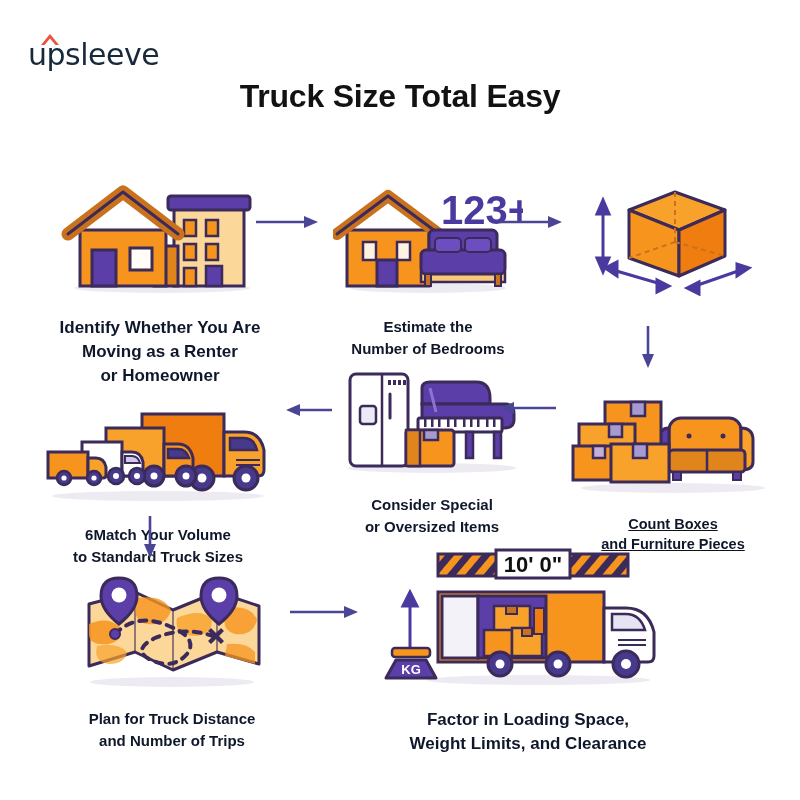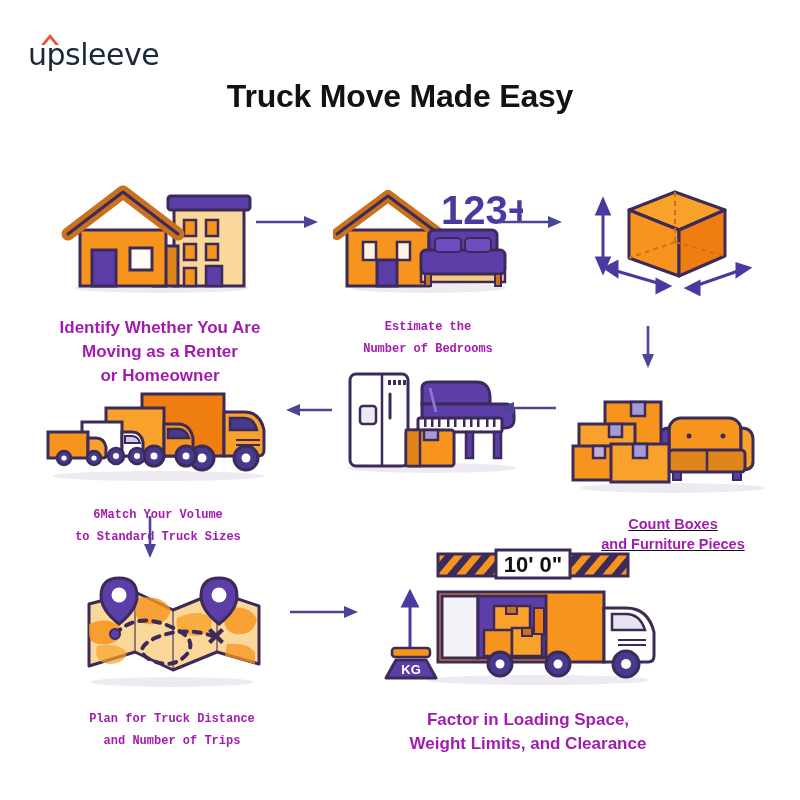--- a/index.html
+++ b/index.html
@@ -25,33 +25,33 @@
   
   .title{
     position:absolute;left:0;top:78px;width:800px;text-align:center;
     font-size:32px;font-weight:bold;color:#121212;letter-spacing:-0.2px;
   }
 
   
   .step{position:absolute;text-align:center;}
   .step .art{position:relative;margin:16px auto;}
   .step .caption{
-    font-size:14.5px;font-weight:bold;line-height:20px;color:#a21caf;
+    font-size:14.5px;font-weight:bold;line-height:20px;color:#0f172a;
     margin-top:12px;white-space:pre-line;
   }
   .step.big .caption{font-size:17px;line-height:24px;}
-  .step.mid .caption{font-size:12px;line-height:22px;font-family:Liberation Mono, monospace;}
+  .step.mid .caption{font-size:15px;line-height:22px;}
 
   
   #step-1{left:20px;top:168px;width:280px;}
   #step-2{left:318px;top:168px;width:220px;}
   #step-3{left:556px;top:168px;width:236px;}
   #step-4{left:550px;top:378px;width:246px;text-decoration:underline;}
   #step-5{left:318px;top:352px;width:228px;}
-  #step-6{left:22px;top:360px;width:272px;}
+  #step-6{left:22px;top:380px;width:272px;}
   #step-7{left:40px;top:552px;width:264px;}
   #step-8{left:368px;top:532px;width:320px;}
 
   
   .arrow{position:absolute;}
   #arrow-1-2{left:256px;top:212px;}
   #arrow-2-3{left:500px;top:212px;}
   #arrow-3-4{left:638px;top:326px;}
   #arrow-4-5{left:500px;top:398px;}
   #arrow-5-6{left:286px;top:400px;}
@@ -65,21 +65,21 @@
 
 <div class="infographic">
 
   <div class="logo">
     <svg class="logo-roof" viewBox="0 0 22 14">
       <path d="M2 13 L11 2 L20 13 L16.5 13 L11 6.5 L5.5 13 Z" fill="#e8543f"></path>
     </svg>
     <div class="logo-text">upsleeve</div>
   </div>
 
-  <div class="title">Truck Move Made Easy</div>
+  <div class="title">Truck Size Total Easy</div>
 
   <div class="step big" id="step-1">
     <div class="art">
       <svg width="220" height="112" viewBox="0 0 220 112">
         <ellipse class="shadow" cx="112" cy="104" rx="88" ry="5"></ellipse>
 
         <rect x="124" y="22" width="70" height="80" fill="#fbd79a" stroke="#3b2a5a" stroke-width="3"></rect>
         <rect x="118" y="12" width="82" height="14" rx="3" fill="#5b3ea8" stroke="#3b2a5a" stroke-width="3"></rect>
         <g fill="#f7941e" stroke="#3b2a5a" stroke-width="2.5">
           <rect x="134" y="36" width="12" height="16"></rect>
@@ -225,20 +225,22 @@
           <rect x="104" y="64" width="7" height="26"></rect>
           <rect x="134" y="64" width="7" height="26"></rect>
           <rect x="162" y="64" width="7" height="26"></rect>
         </g>
 
         <rect x="74" y="62" width="48" height="36" rx="3" fill="#f7941e" stroke="#3b2a5a" stroke-width="3"></rect>
         <rect x="74" y="62" width="14" height="36" fill="#e0841c" stroke="#3b2a5a" stroke-width="2.5"></rect>
         <rect x="92" y="62" width="14" height="10" fill="#a79ad0" stroke="#3b2a5a" stroke-width="2.5"></rect>
       </svg>
     </div>
+    <div class="caption">Consider Special
+or Oversized Items</div>
   </div>
 
   <div class="step mid" id="step-6">
     <div class="art">
       <svg width="240" height="108" viewBox="0 0 240 108">
         <ellipse class="shadow" cx="120" cy="100" rx="106" ry="5"></ellipse>
 
         <rect x="104" y="18" width="82" height="62" fill="#f07d10" stroke="#3b2a5a" stroke-width="3"></rect>
         <path d="M186 36 h20 q16 0 20 18 v20 q0 6 -6 6 h-34 z" fill="#f9a22b" stroke="#3b2a5a" stroke-width="3"></path>
         <path d="M192 42 h14 q10 0 13 12 h-27 z" fill="#473a8c" stroke="#3b2a5a" stroke-width="2.5"></path>

